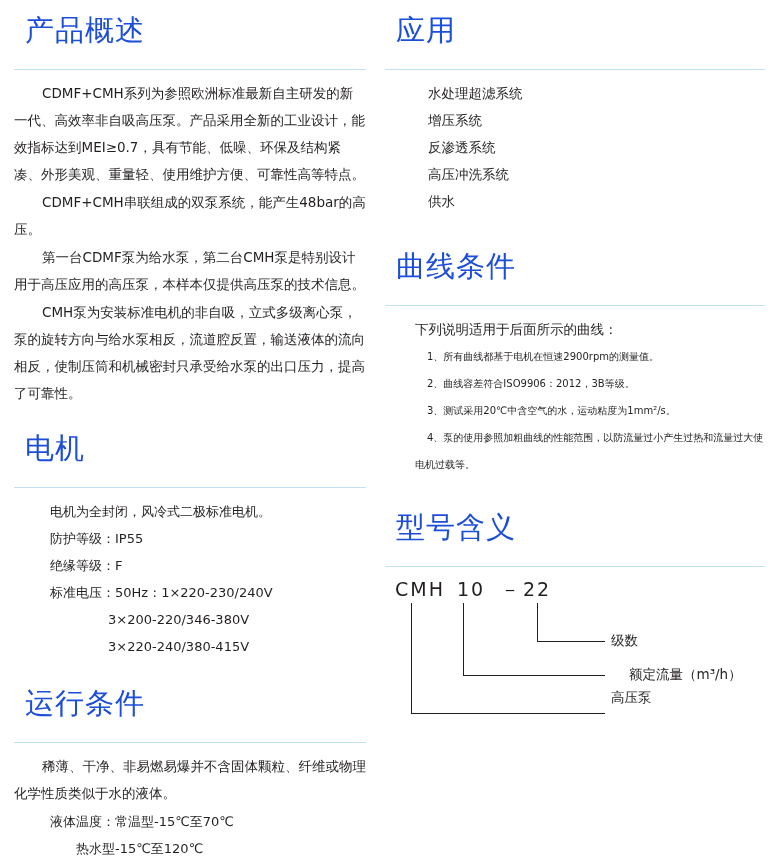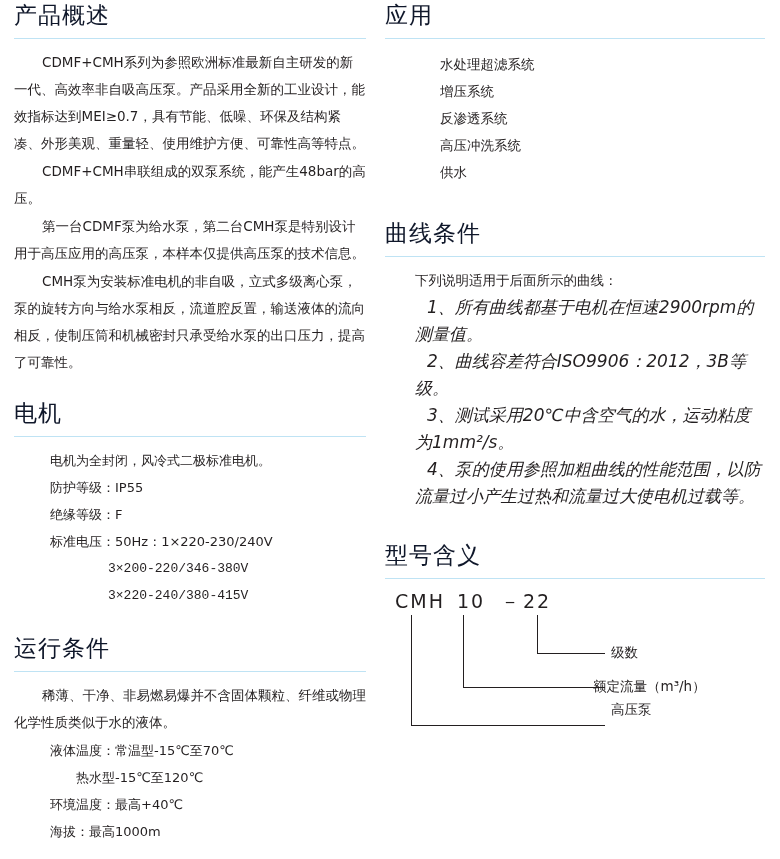--- a/index.html
+++ b/index.html
@@ -28,24 +28,24 @@
   .col-left {
     left: 14px;
     width: 352px;
   }
   .col-right {
     left: 385px;
     width: 380px;
   }
   h2.section-title {
     font-family: "DejaVu Sans", "Liberation Sans", sans-serif;
-    font-size: 23px;
+    font-size: 29px;
     font-weight: normal;
-    color: #0f172a;
-    margin: 0;
+    color: #1d4ed8;
+    margin: 11px;
     padding: 0 0 7px 0;
     letter-spacing: 1px;
   }
   .rule {
     border: 0;
     border-top: 1px solid #bfe3f4;
     margin: 0 0 10px 0;
     height: 0;
   }
   .block {
@@ -54,52 +54,50 @@
   p.para {
     margin: 0 0 1px 0;
     font-size: 13.5px;
     line-height: 27px;
     text-align: left;
   }
   p.indent {
     text-indent: 28px;
   }
   .list {
-    margin: 12px;
+    margin: 0;
     padding: 0;
     list-style: none;
   }
   .list li {
     font-size: 13.5px;
     line-height: 27px;
     padding-left: 43px;
   }
   .sub {
     font-size: 13px;
     line-height: 27px;
     padding-left: 36px;
   }
   .sub.deep {
     padding-left: 94px;
-    font-family: Liberation Mono, monospace;
   }
   .sub.deeper {
     padding-left: 62px;
   }
   .numlist {
     margin: 0;
     padding: 0;
     list-style: none;
   }
   .numlist li {
-    font-size: 17px;
+    font-size: 10px;
     line-height: 27px;
     padding-left: 30px;
     text-indent: 12px;
-    font-style: italic;
   }
   .lead {
     font-size: 13.5px;
     line-height: 27px;
     padding-left: 30px;
   }
 
   
   .model-wrap {
     position: relative;
@@ -207,21 +205,21 @@
         <div class="model-code">
           <span class="mc-cmh">CMH</span><span class="mc-10">10</span><span class="mc-dash">－</span><span class="mc-22">22</span>
         </div>
 
         <div class="leader v" style="left:152px; top:26px; height:38px;"></div>
         <div class="leader h" style="left:152px; top:64px; width:68px;"></div>
         <div class="lbl" style="left:226px; top:55px;">级数</div>
 
         <div class="leader v" style="left:78px; top:26px; height:72px;"></div>
         <div class="leader h" style="left:78px; top:98px; width:142px;"></div>
-        <div class="lbl" style="left:208px; top:89px;">额定流量（m³/h）</div>
+        <div class="lbl" style="left:244px; top:89px;">额定流量（m³/h）</div>
 
         <div class="leader v" style="left:26px; top:26px; height:110px;"></div>
         <div class="leader h" style="left:26px; top:136px; width:194px;"></div>
         <div class="lbl" style="left:226px; top:112px;">高压泵</div>
       </div>
     </section>
 
   </div>
 </div>
 

